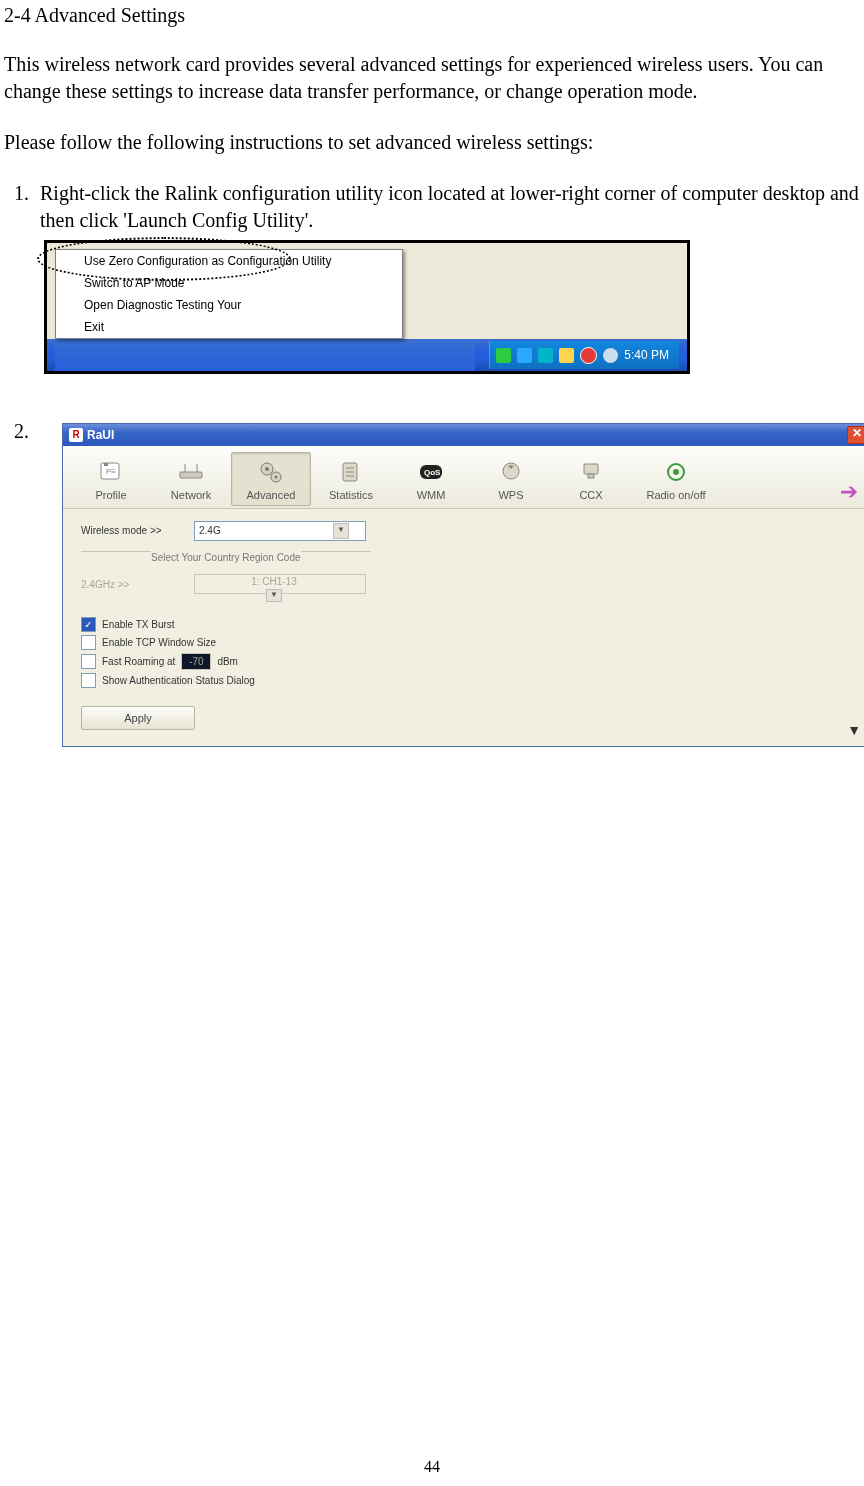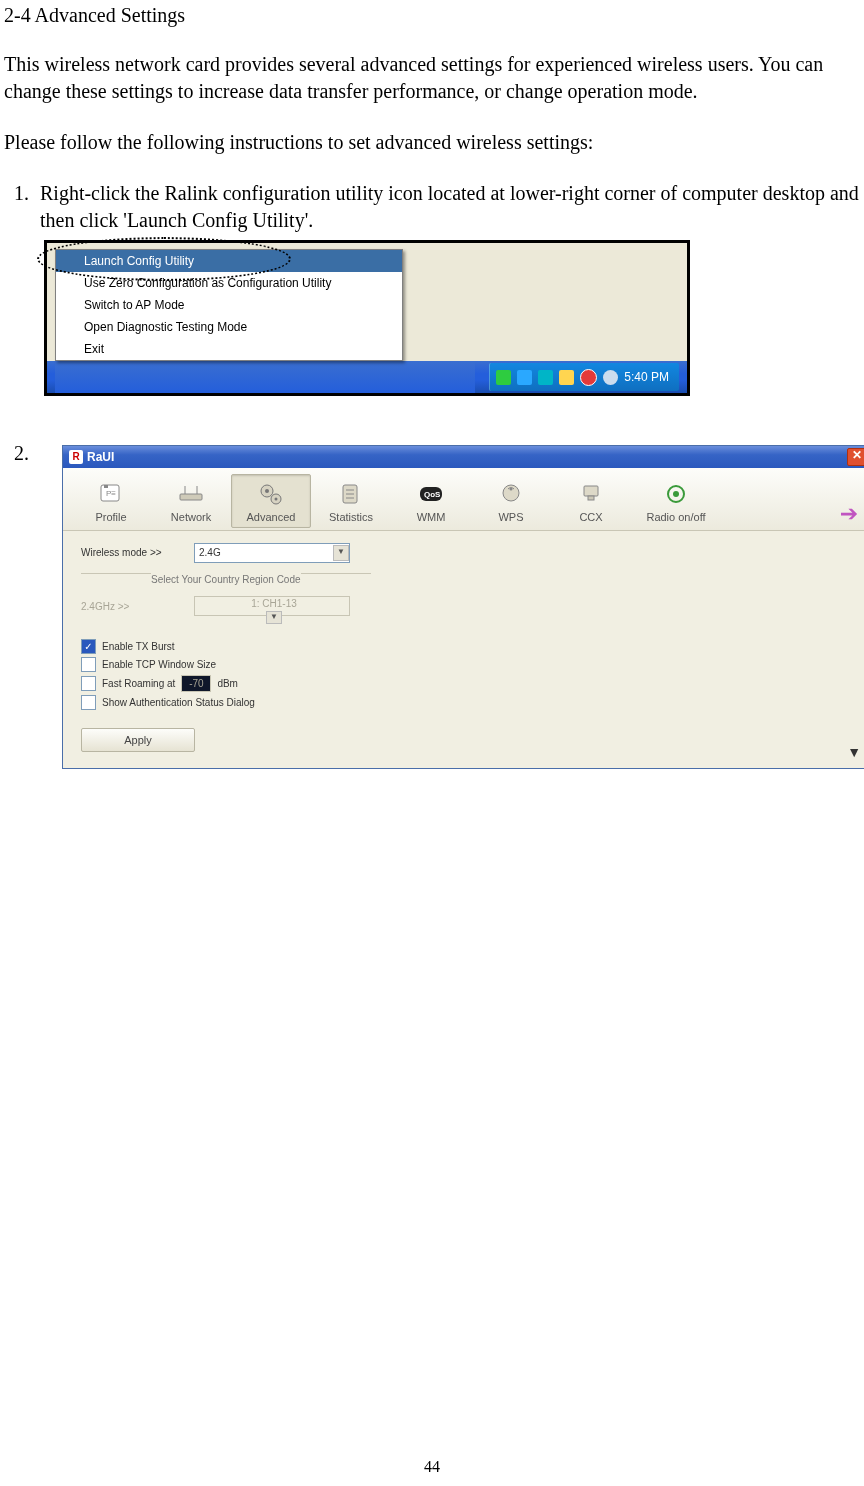--- a/index.html
+++ b/index.html
@@ -177,21 +177,21 @@
     position:relative;
   }
   .form-row {
     display:flex; align-items:center; gap:15px; margin-bottom:10px;
   }
   .form-row .lbl { width:98px; font-size:10px; }
   .form-row.disabled .lbl { color:#a8a596; }
   .combo {
     width:150px; height:18px; border:1px solid #7f9db9; background:#fff;
     display:flex; align-items:center; justify-content:space-between;
-    padding:0 0 0 4px; font-size:10px;
+    padding:0 16px 0 4px; font-size:10px;
   }
   .combo.disabled { background:#f1efe2; color:#a8a596; border-color:#c8c5b4;flex-direction:column;}
   .combo .arr { width:14px;height:14px;background:#e6e3d6;border:1px solid #bbb;
     display:flex;align-items:center;justify-content:center;font-size:8px;color:#555;}
   .fieldset-label {
     font-size:10px; color:#777; display:flex; align-items:flex-start; gap:0;
     margin:2px 0 10px 0;
   }
   .fieldset-label .line{height:1px;background:#c9c6b5;}
   .fieldset-label .line.a{width:70px;}
@@ -230,24 +230,23 @@
   <div class="para">This wireless network card provides several advanced settings for experienced wireless users. You can change these settings to increase data transfer performance, or change operation mode.</div>
   <div class="para">Please follow the following instructions to set advanced wireless settings:</div>
 
   <ol class="steps">
     <li>
       <span>Right-click the Ralink configuration utility icon located at lower-right corner of computer desktop and then click 'Launch Config Utility'.</span>
 
       <div class="ctx-wrap">
         <div class="ellipse"></div>
         <div class="ctx-menu">
-          <div class="item hot">Launch Config Utility</div>
           <div class="item">Use Zero Configuration as Configuration Utility</div>
           <div class="item">Switch to AP Mode</div>
-          <div class="item">Open Diagnostic Testing Mode</div>
+          <div class="item">Open Diagnostic Testing Your</div>
           <div class="item">Exit</div>
         </div>
         <div class="taskbar">
           <div class="taskbar-left"></div>
           <div class="tray">
             <span class="ic green"></span>
             <span class="ic blue"></span>
             <span class="ic teal"></span>
             <span class="ic yel"></span>
             <span class="ic red"></span>

